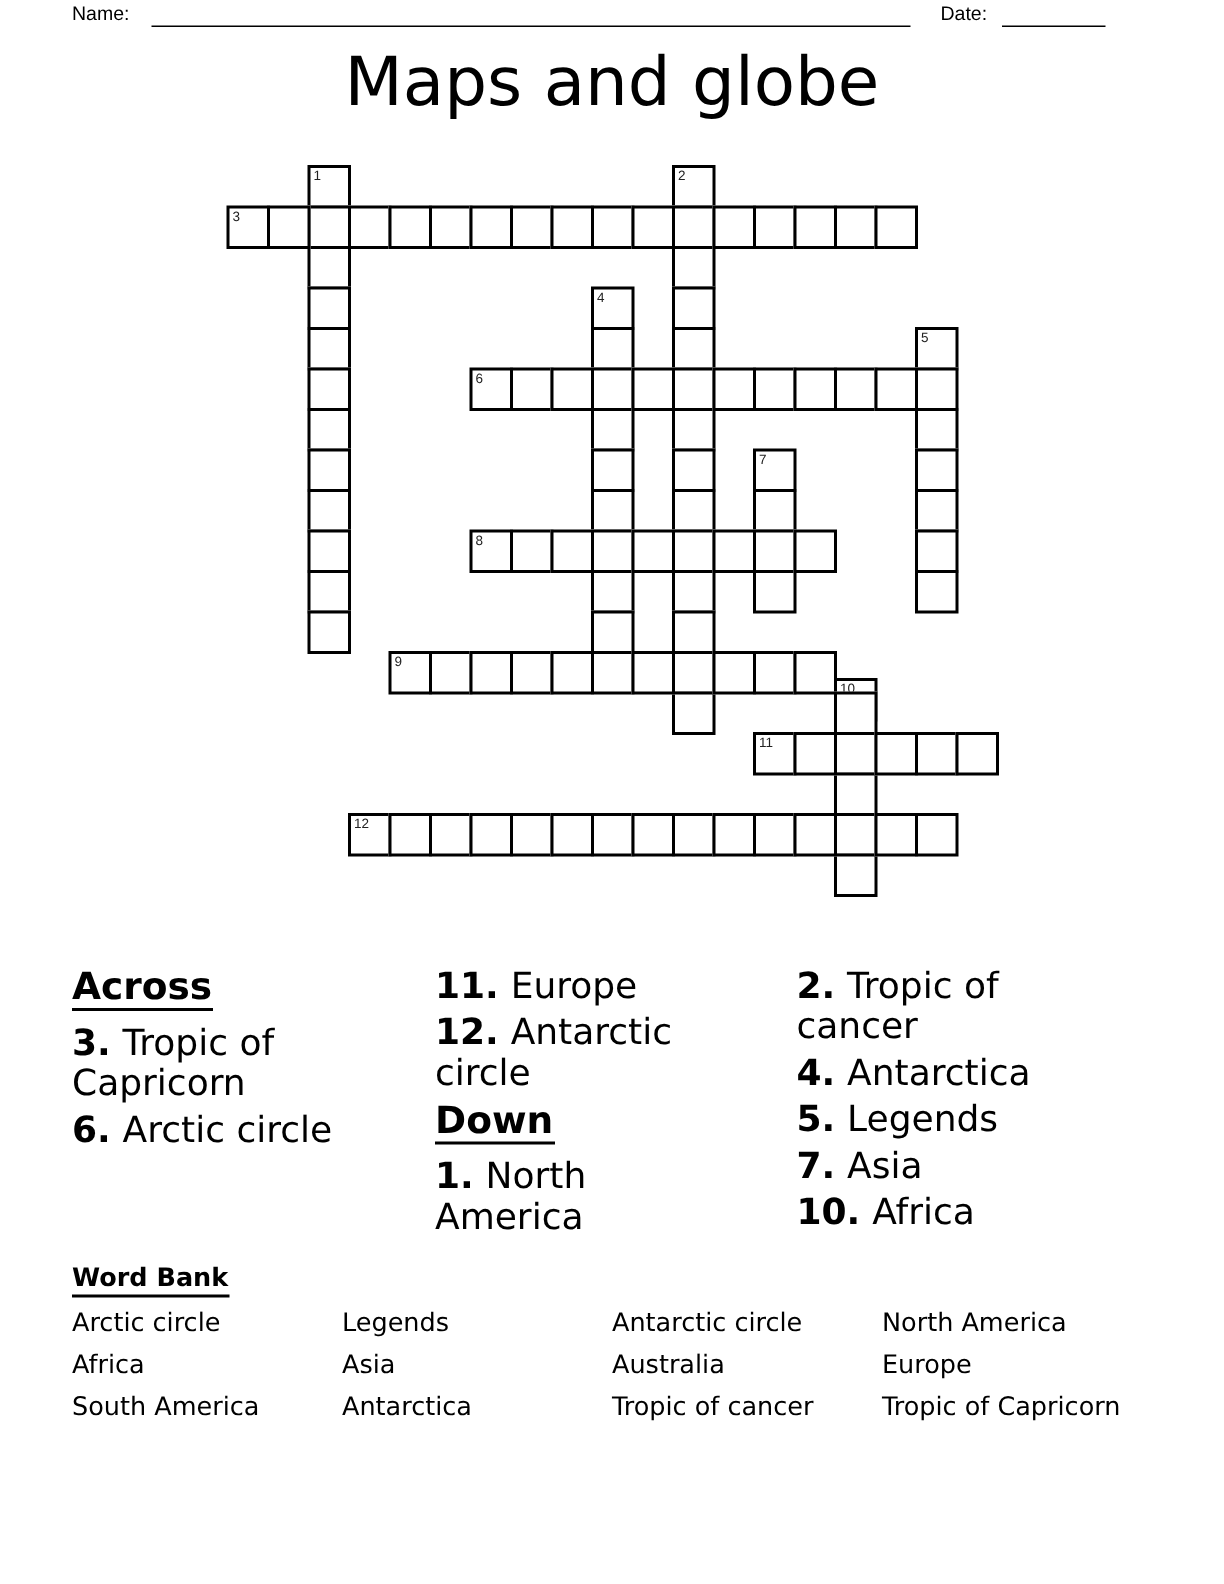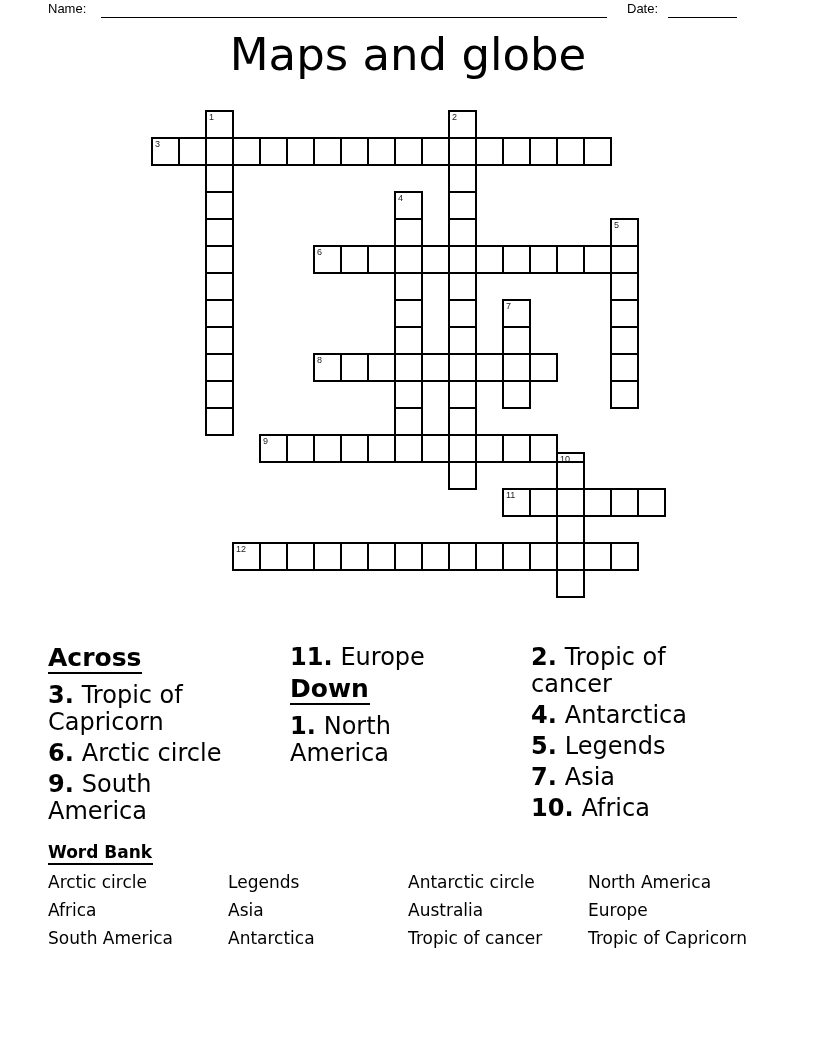--- a/index.html
+++ b/index.html
@@ -251,25 +251,25 @@
     <div class="cell" style="left: 351px; top: 432px; border-color: rgb(0, 0, 0);"></div>
     <div class="cell" style="left: 378px; top: 432px; border-color: rgb(0, 0, 0);"></div>
     <div class="cell" style="left: 432px; top: 432px; border-color: rgb(0, 0, 0);"></div>
     <div class="cell" style="left: 459px; top: 432px; border-color: rgb(0, 0, 0);"></div>
   </div>
 
 <div class="clue-col" style="left:48px;">
   <div class="clue-heading">Across</div>
   <div class="clue"><span class="cnum">3.</span><span>Tropic of Capricorn</span></div>
   <div class="clue"><span class="cnum">6.</span><span>Arctic circle</span></div>
-  <div class="clue"><span class="cnum">9.</span><span>South America</span></div>
 </div>
 
 <div class="clue-col" style="left:290px;">
   <div class="clue"><span class="cnum">11.</span><span>Europe</span></div>
+  <div class="clue"><span class="cnum">12.</span><span>Antarctic circle</span></div>
   <div class="clue-heading">Down</div>
   <div class="clue"><span class="cnum">1.</span><span>North America</span></div>
 </div>
 
 <div class="clue-col" style="left:531px;">
   <div class="clue"><span class="cnum">2.</span><span>Tropic of cancer</span></div>
   <div class="clue"><span class="cnum">4.</span><span>Antarctica</span></div>
   <div class="clue"><span class="cnum">5.</span><span>Legends</span></div>
   <div class="clue"><span class="cnum">7.</span><span>Asia</span></div>
   <div class="clue"><span class="cnum">10.</span><span>Africa</span></div>

